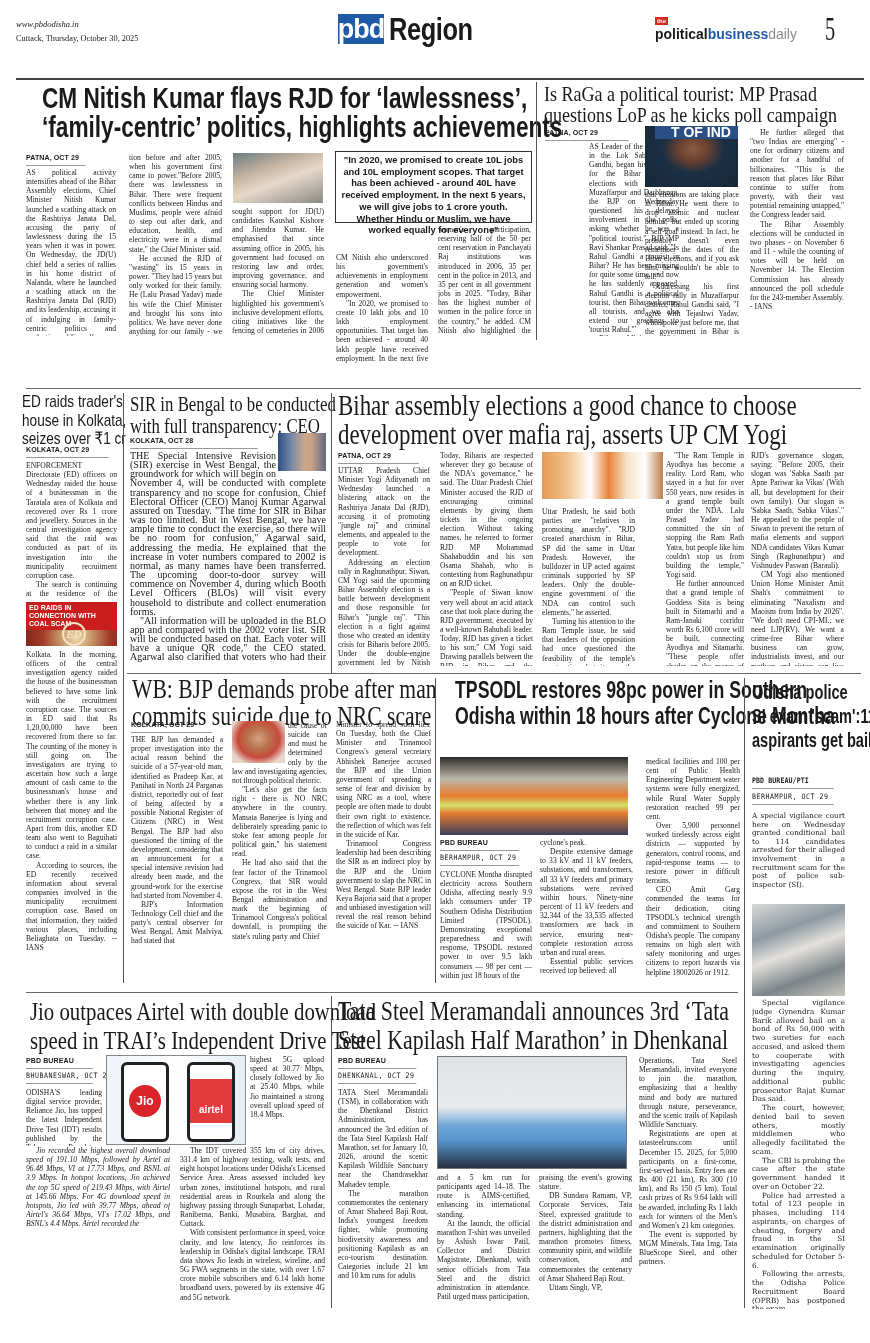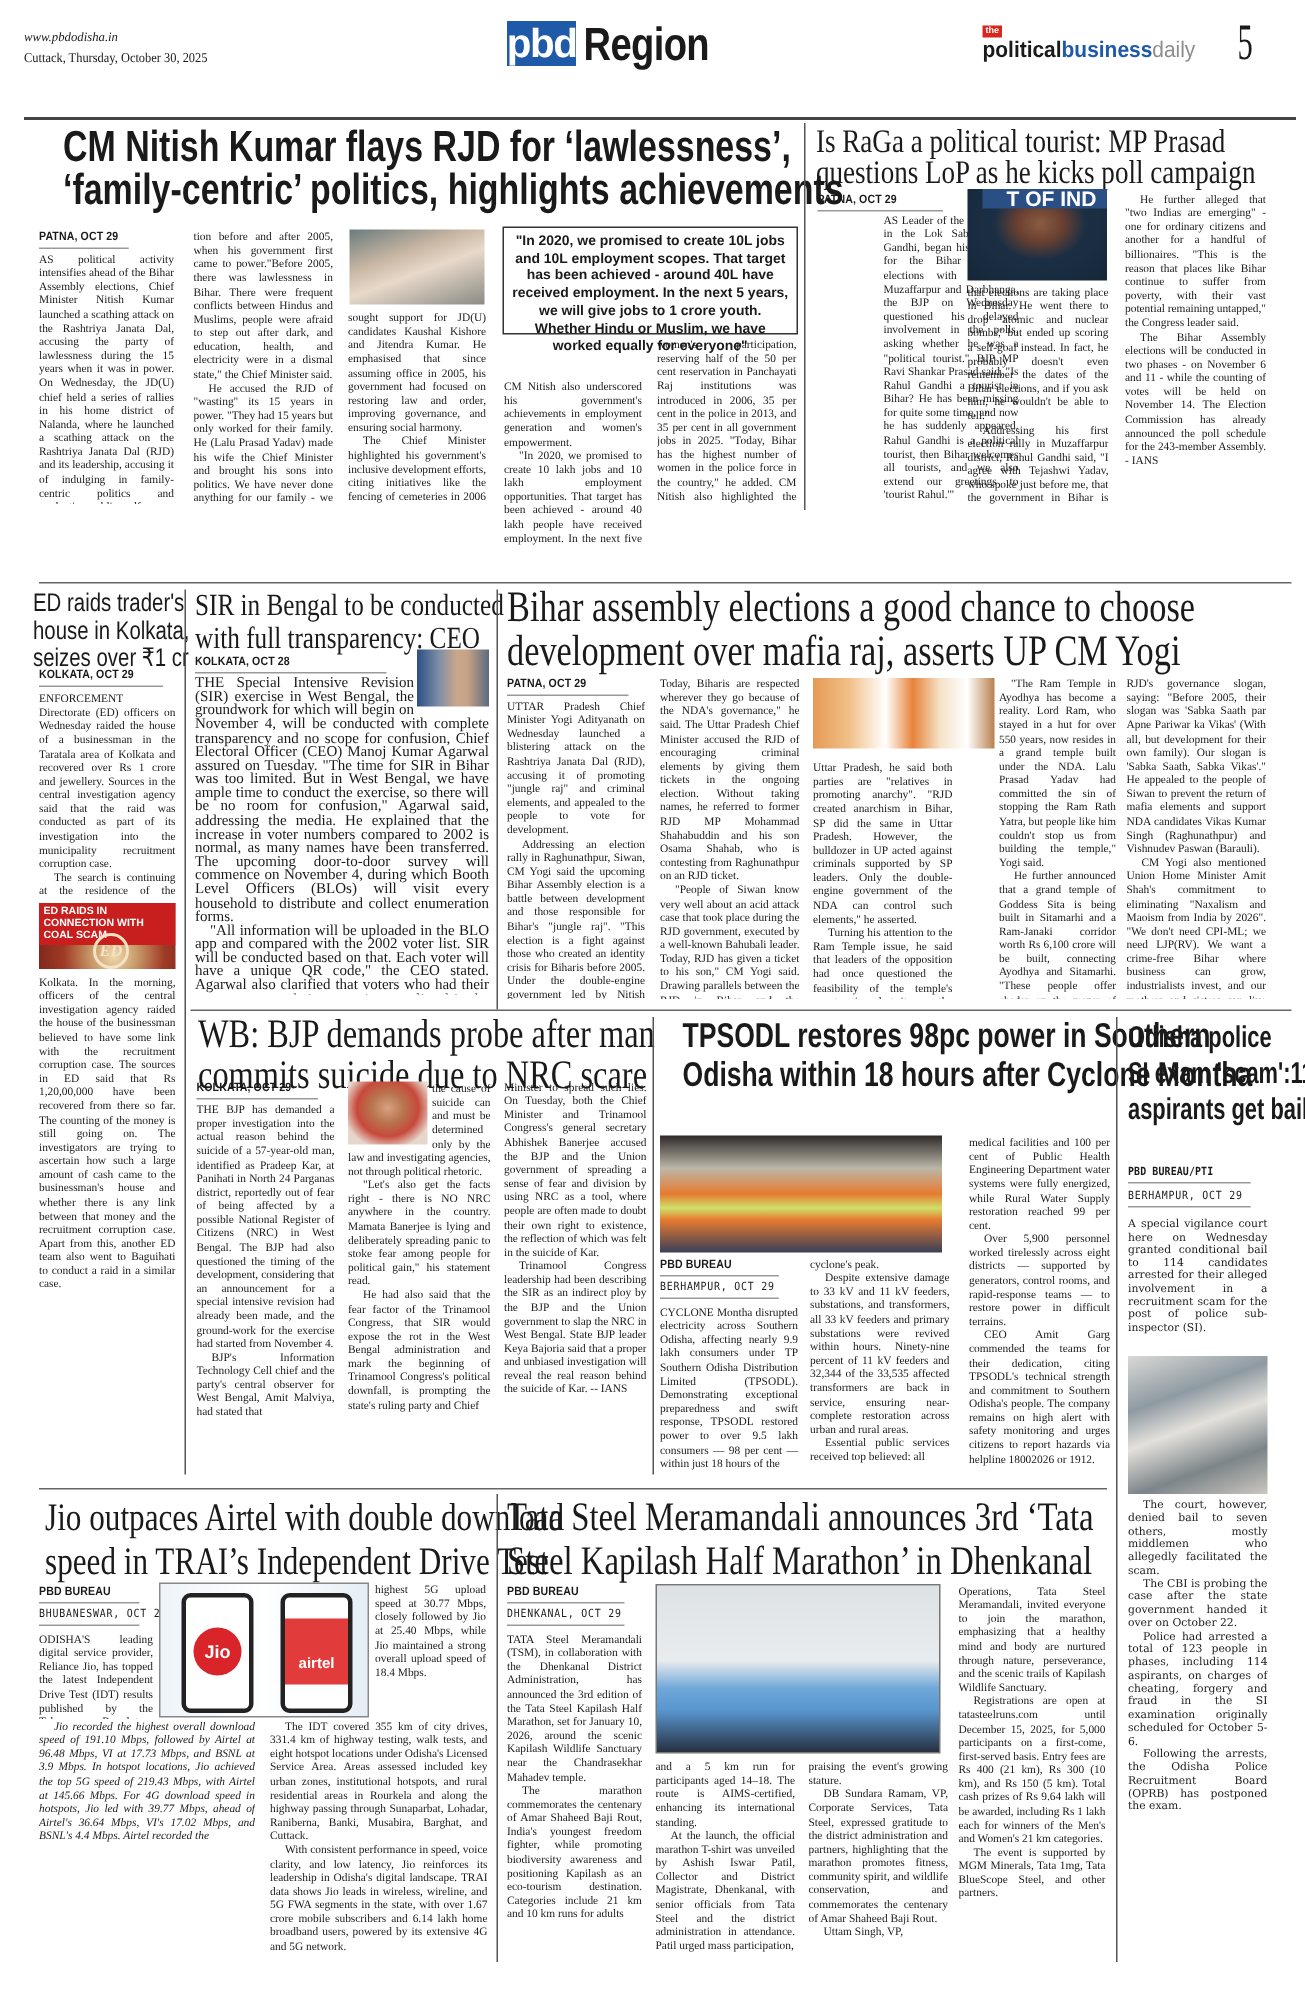--- a/index.html
+++ b/index.html
@@ -131,20 +131,21 @@
   <div class="abs body-text" style="left:26px; top:461px; width:91px; height:138px;">
     <p class="first">ENFORCEMENT Directorate (ED) officers on Wednesday raided the house of a businessman in the Taratala area of Kolkata and recovered over Rs 1 crore and jewellery. Sources in the central investigation agency said that the raid was conducted as part of its investigation into the municipality recruitment corruption case.</p>
     <p>The search is continuing at the residence of the businessman. Apart from this, searches are also being conducted in the Baguihati area in north</p>
   </div>
   <div class="abs photo ph-ed" style="left:26px; top:602px; width:91px; height:44px;">
     <div class="ph-ed-banner" style="position:absolute; left:0; top:0; width:100%;">ED RAIDS IN CONNECTION WITH COAL SCAM</div>
     <div style="position:absolute; left:36px; top:20px; width:24px; height:24px; border-radius:50%; border:2px solid #f4e2c2; color:#f4e2c2; font-style:italic; font-weight:bold; font-size:11px; text-align:center; line-height:20px;">ED</div>
   </div>
   <div class="abs body-text" style="left:26px; top:650px; width:91px; height:330px;">
     <p class="first">Kolkata. In the morning, officers of the central investigation agency raided the house of the businessman believed to have some link with the recruitment corruption case. The sources in ED said that Rs 1,20,00,000 have been recovered from there so far. The counting of the money is still going on. The investigators are trying to ascertain how such a large amount of cash came to the businessman's house and whether there is any link between that money and the recruitment corruption case. Apart from this, another ED team also went to Baguihati to conduct a raid in a similar case.</p>
+    <p>According to sources, the ED recently received information about several companies involved in the municipality recruitment corruption case. Based on that information, they raided various places, including Beliaghata on Tuesday. --IANS</p>
   </div>
 </article>
 
 <div class="abs rule-v" style="left:123px; top:393px; height:590px;"></div>
 
 <article>
   <div class="abs hl hl-serif" style="left:130px; top:393px; font-size:20.5px; font-weight:normal; line-height:22px;">
     <div>SIR in Bengal to be conducted</div>
     <div>with full transparency: CEO</div>
   </div>
@@ -246,20 +247,21 @@
     <div>SI exam 'scam':114</div>
     <div>aspirants get bail</div>
   </div>
   <div class="abs dateline" style="left:752px; top:776px; width:93px; font-family:'DejaVu Sans Mono', monospace; font-size:7.5px;">PBD BUREAU/PTI</div>
   <div class="abs dateline thin" style="left:752px; top:792px; width:93px;">BERHAMPUR, OCT 29</div>
   <div class="abs body-text" style="left:752px; top:812px; width:93px; height:88px; font-family:'DejaVu Serif', serif; font-size:7.2px; line-height:8.6px;">
     <p class="first">A special vigilance court here on Wednesday granted conditional bail to 114 candidates arrested for their alleged involvement in a recruitment scam for the post of police sub-inspector (SI).</p>
   </div>
   <div class="abs photo ph-police" style="left:752px; top:904px; width:93px; height:92px;"></div>
   <div class="abs body-text" style="left:752px; top:999px; width:93px; height:310px; font-family:'DejaVu Serif', serif; font-size:7.2px; line-height:8.75px;">
+    <p>Special vigilance judge Gynendra Kumar Barik allowed bail on a bond of Rs 50,000 with two sureties for each accused, and asked them to cooperate with investigating agencies during the inquiry, additional public prosecutor Rajat Kumar Das said.</p>
     <p>The court, however, denied bail to seven others, mostly middlemen who allegedly facilitated the scam.</p>
     <p>The CBI is probing the case after the state government handed it over on October 22.</p>
     <p>Police had arrested a total of 123 people in phases, including 114 aspirants, on charges of cheating, forgery and fraud in the SI examination originally scheduled for October 5-6.</p>
     <p>Following the arrests, the Odisha Police Recruitment Board (OPRB) has postponed the exam.</p>
   </div>
 </article>
 
 <div class="abs" style="left:26px; top:992px; width:712px; height:1px; background:#666;"></div>
 
 <article>

